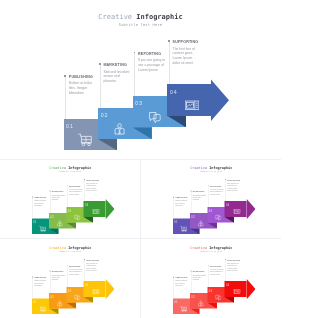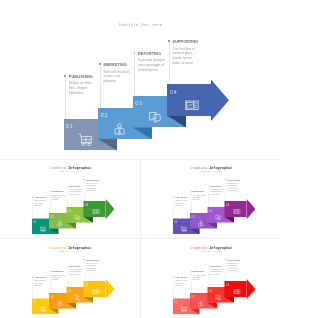--- a/index.html
+++ b/index.html
@@ -33,20 +33,21 @@
   .ico{position:absolute;}
   .tail{position:absolute;}
   .ahead{position:absolute;}
   .divider{position:absolute;background:#edeff2;}
 </style>
 </head>
 <body>
 
 <div class="page">
     <div class="slide">
+      <div class="title"><span class="l" style="color:#9aa7bd">Creative </span><span class="b">Infographic</span></div>
       <div class="sub">Subtitle Text Here</div>
       <div class="graphic">
         <div class="blk" style="left:63.5px;top:119.1px;width:53.5px;height:31.4px;background:#8494b3;">
           <span class="num">01</span>
           <span class="ico" style="left:14.5px;top:14.3px;width:14px;height:14px;"><svg width="14" height="14" viewBox="0 0 16 15.5">
               <g fill="none" stroke="#ffffff" stroke-opacity="0.88" stroke-width="0.85" stroke-linecap="butt" stroke-linejoin="miter">
       <path d="M0.5 1.1 H3.0 V3.6"></path>
       <path d="M3.0 3.6 H15.2 V11.0 H3.9 V3.6"></path>
       <line x1="9.1" y1="3.6" x2="9.1" y2="11.0"></line>
       <line x1="3.9" y1="7.5" x2="15.2" y2="7.5"></line>

